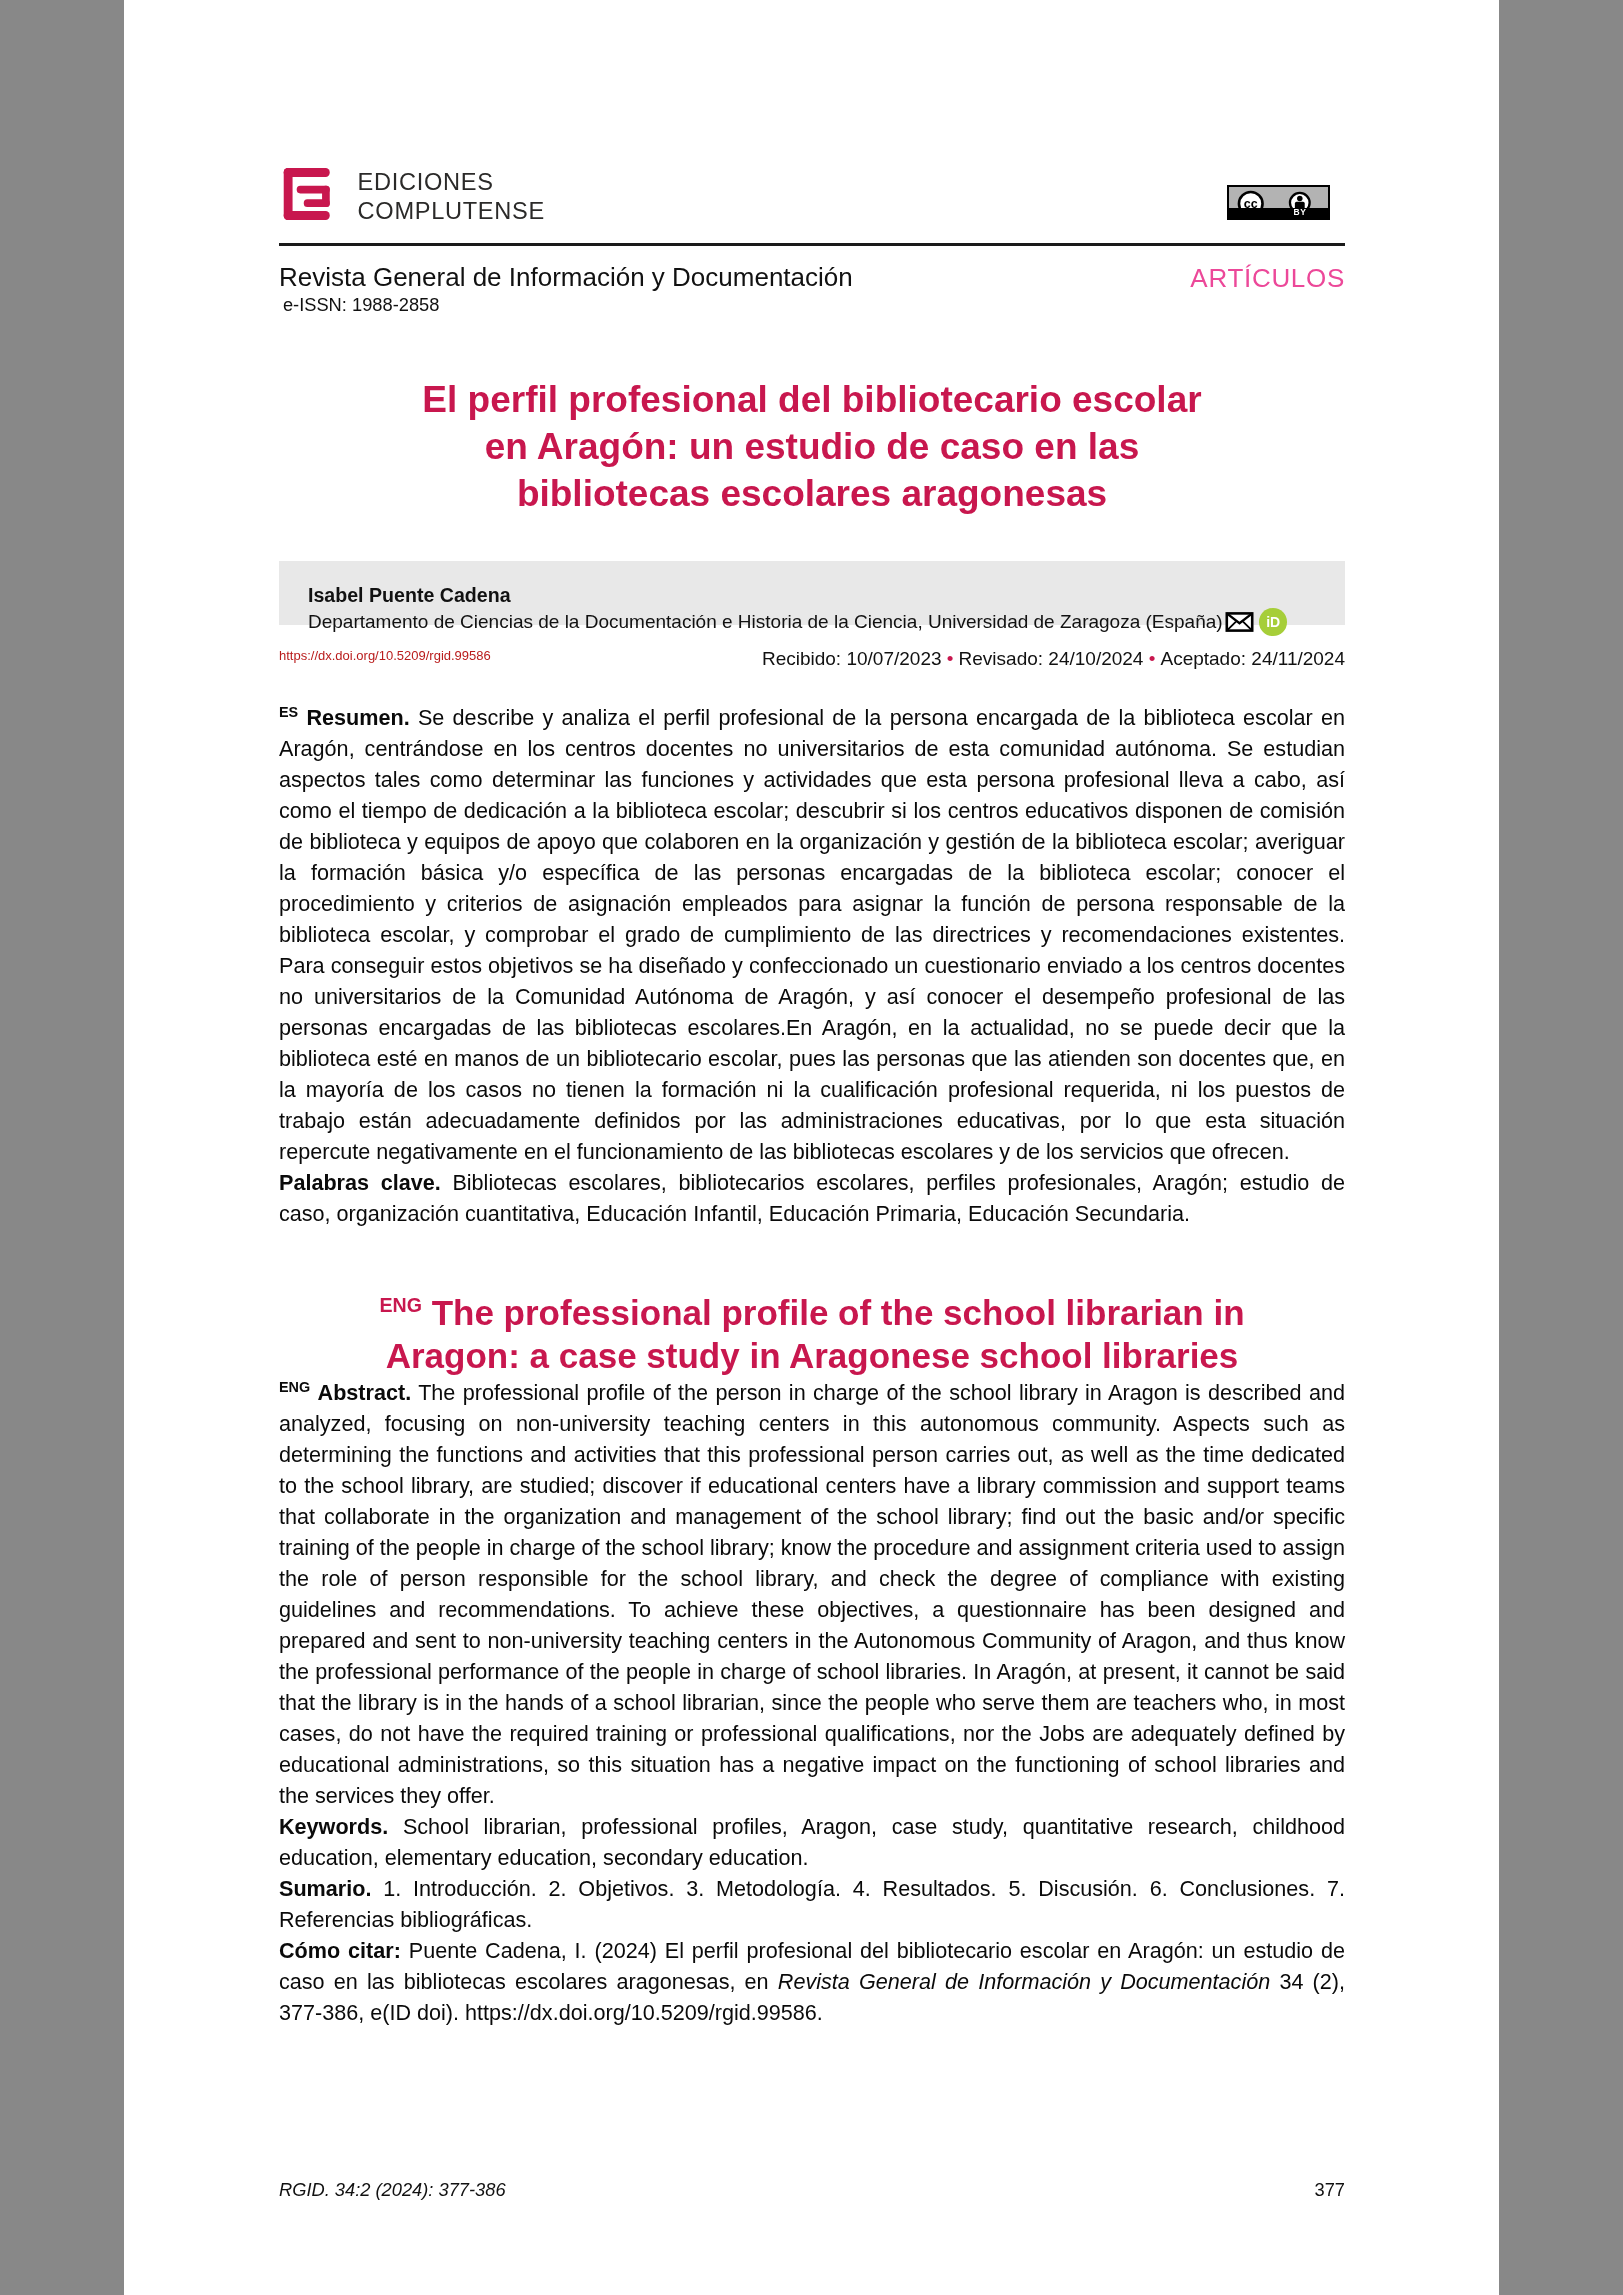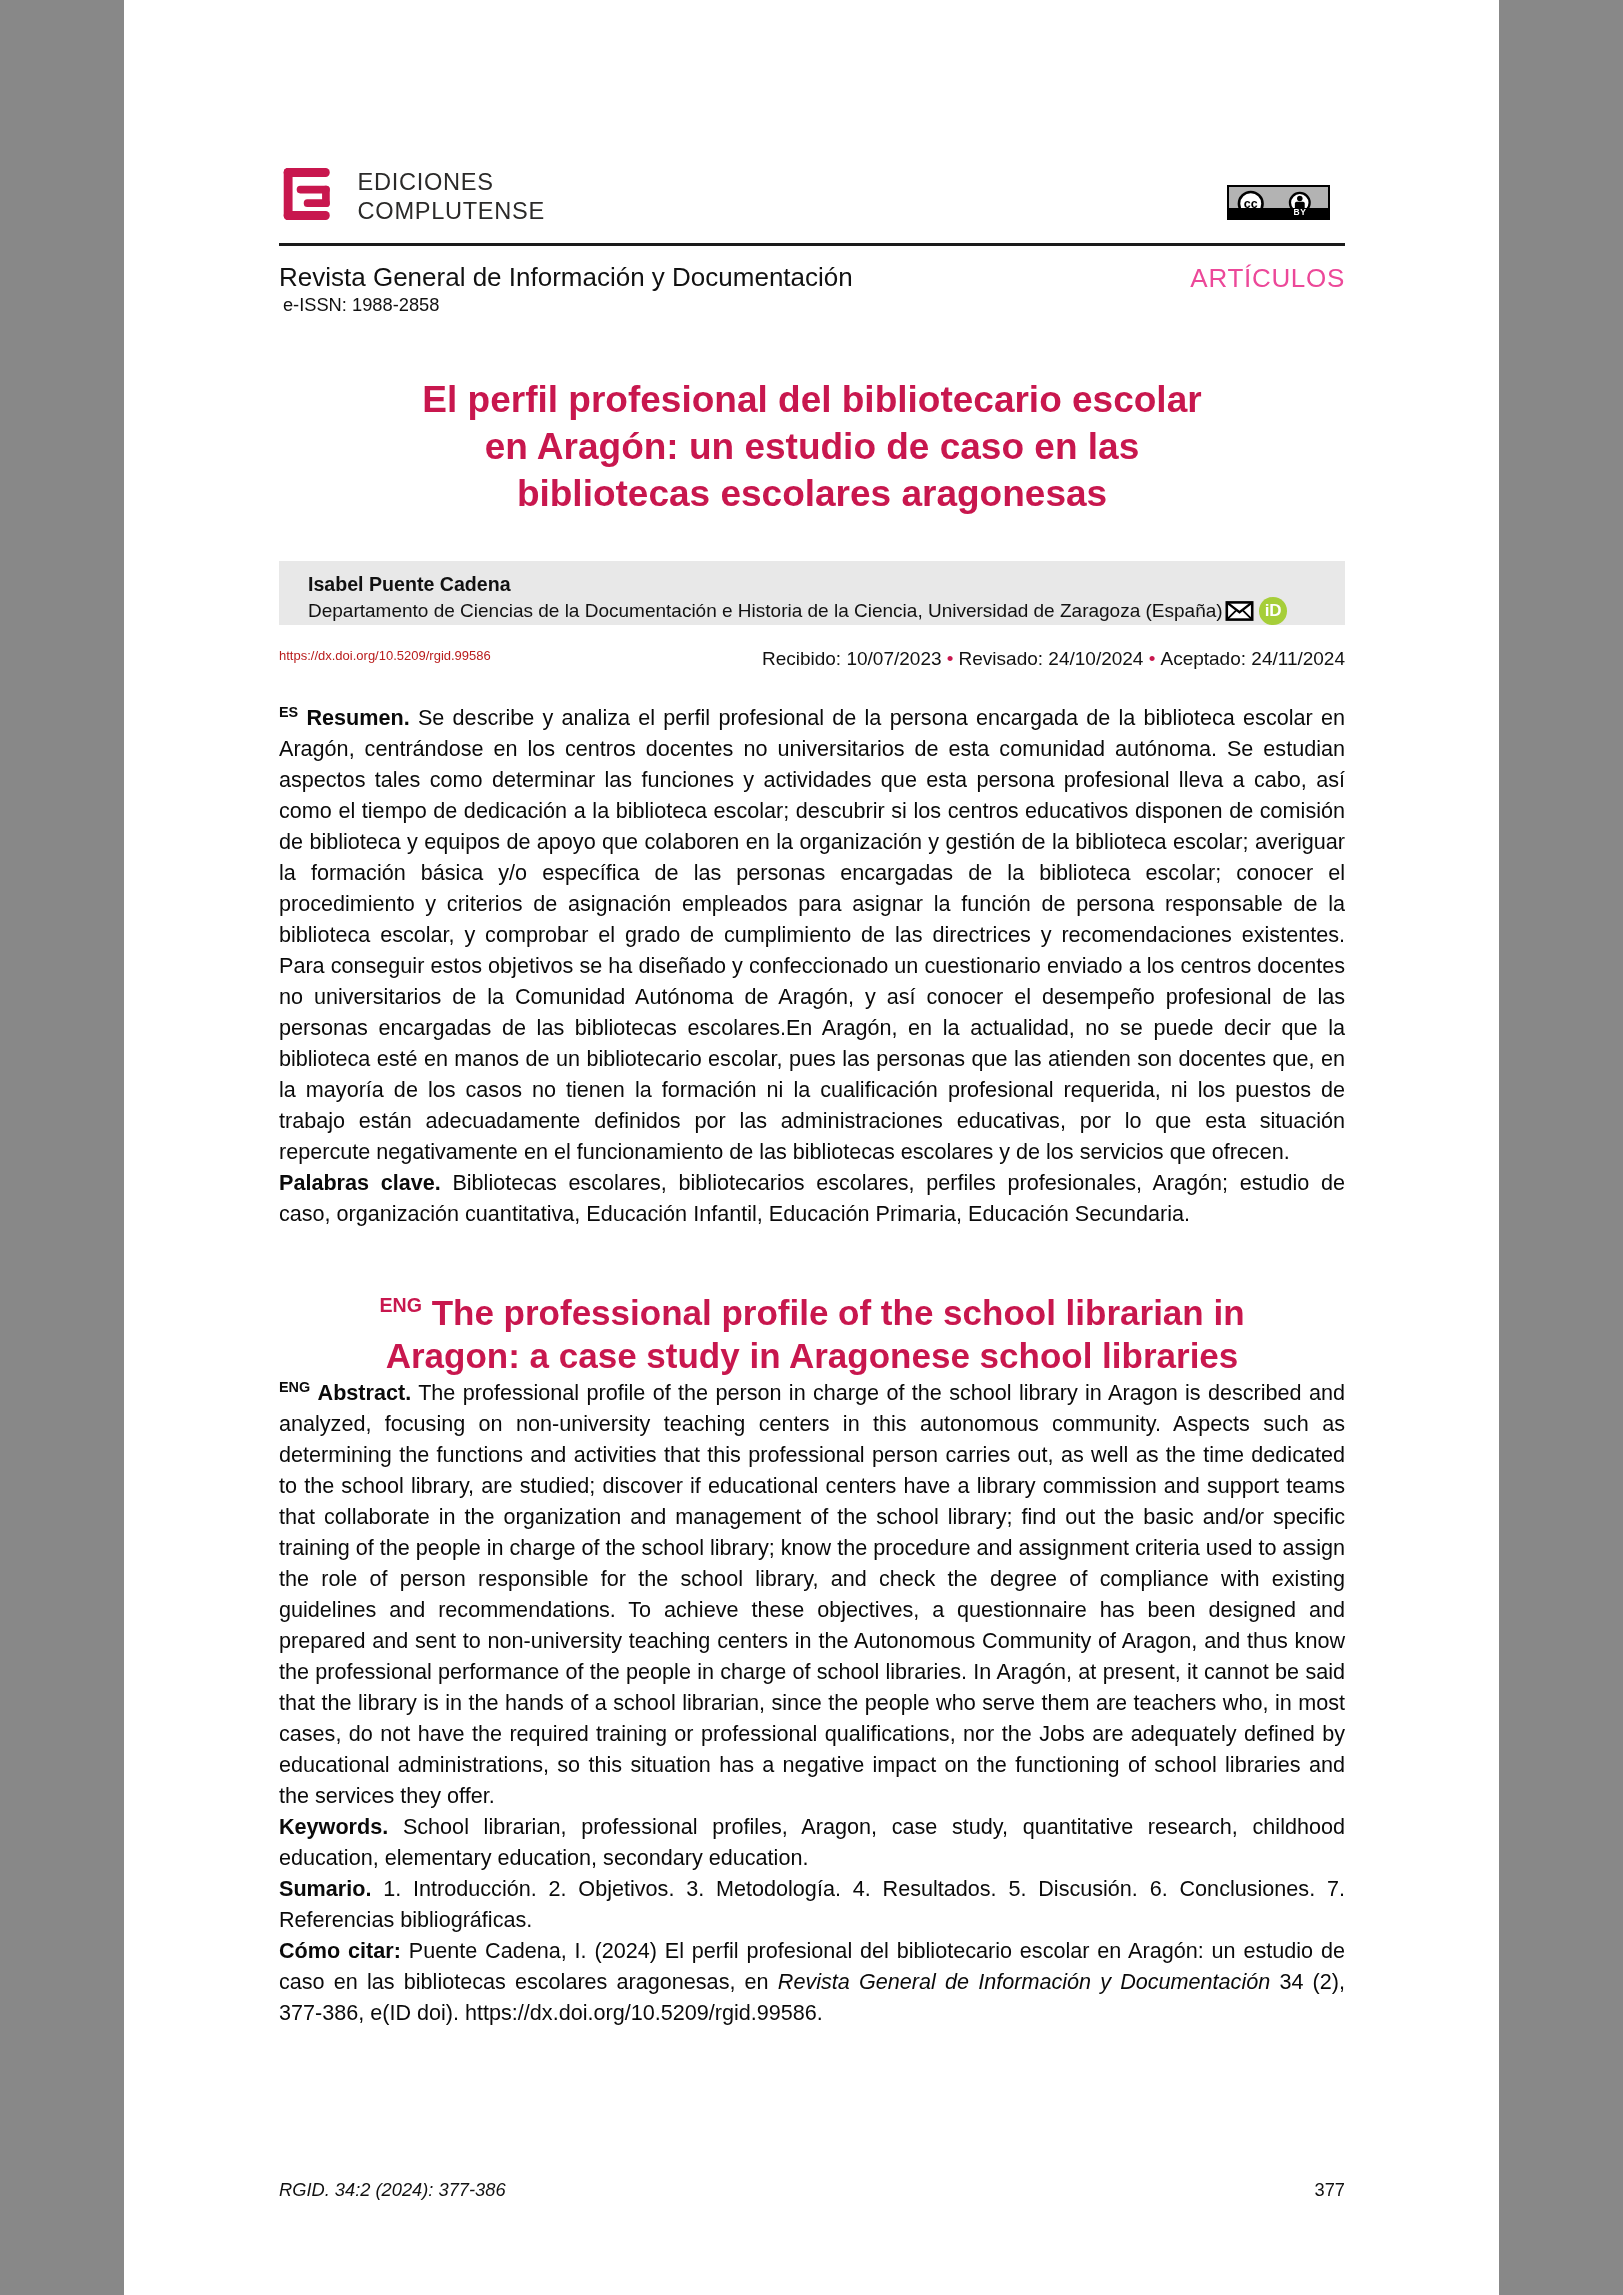--- a/index.html
+++ b/index.html
@@ -46,28 +46,28 @@
   .title-es {
     position:absolute; left:155px; right:154px; top:376px;
     text-align:center; font-weight:bold; font-size:37px; line-height:47px;
     color:#C8174E;
   }
   .title-es div { display:block; }
 
   
   .author-box {
     position:absolute; left:155px; right:154px; top:561px; height:64px;
-    background:#e8e8e8; padding:10px 0 0 29px;
+    background:#e8e8e8; padding:21px 0 0 29px;
   }
   .author-name { font-size:19.6px; font-weight:bold; line-height:26px; color:#111; }
   .author-affil { font-size:19px; line-height:26px; color:#111; display:flex; align-items:center; }
   .mail-icon { margin-left:2.6px; cursor:pointer; }
   .orcid-icon {
     margin-left:5.2px; width:27.5px; height:27.5px; border-radius:50%;
-    background:#A6CE39; color:#fff; font-size:17px; font-weight:bold;
+    background:#A6CE39; color:#fff; font-size:14px; font-weight:bold;
     display:inline-flex; align-items:center; justify-content:center;
     cursor:pointer;
   }
 
   
   .doi-row { position:absolute; left:155px; right:154px; top:648px; display:flex; justify-content:space-between; }
   .doi-link { font-size:13px; color:#b91c1c; text-decoration:none; cursor:pointer; }
   .dates { font-size:19px; color:#111; }
   .dates .sep { color:#C8174E; padding:0 5.2px; }
 

